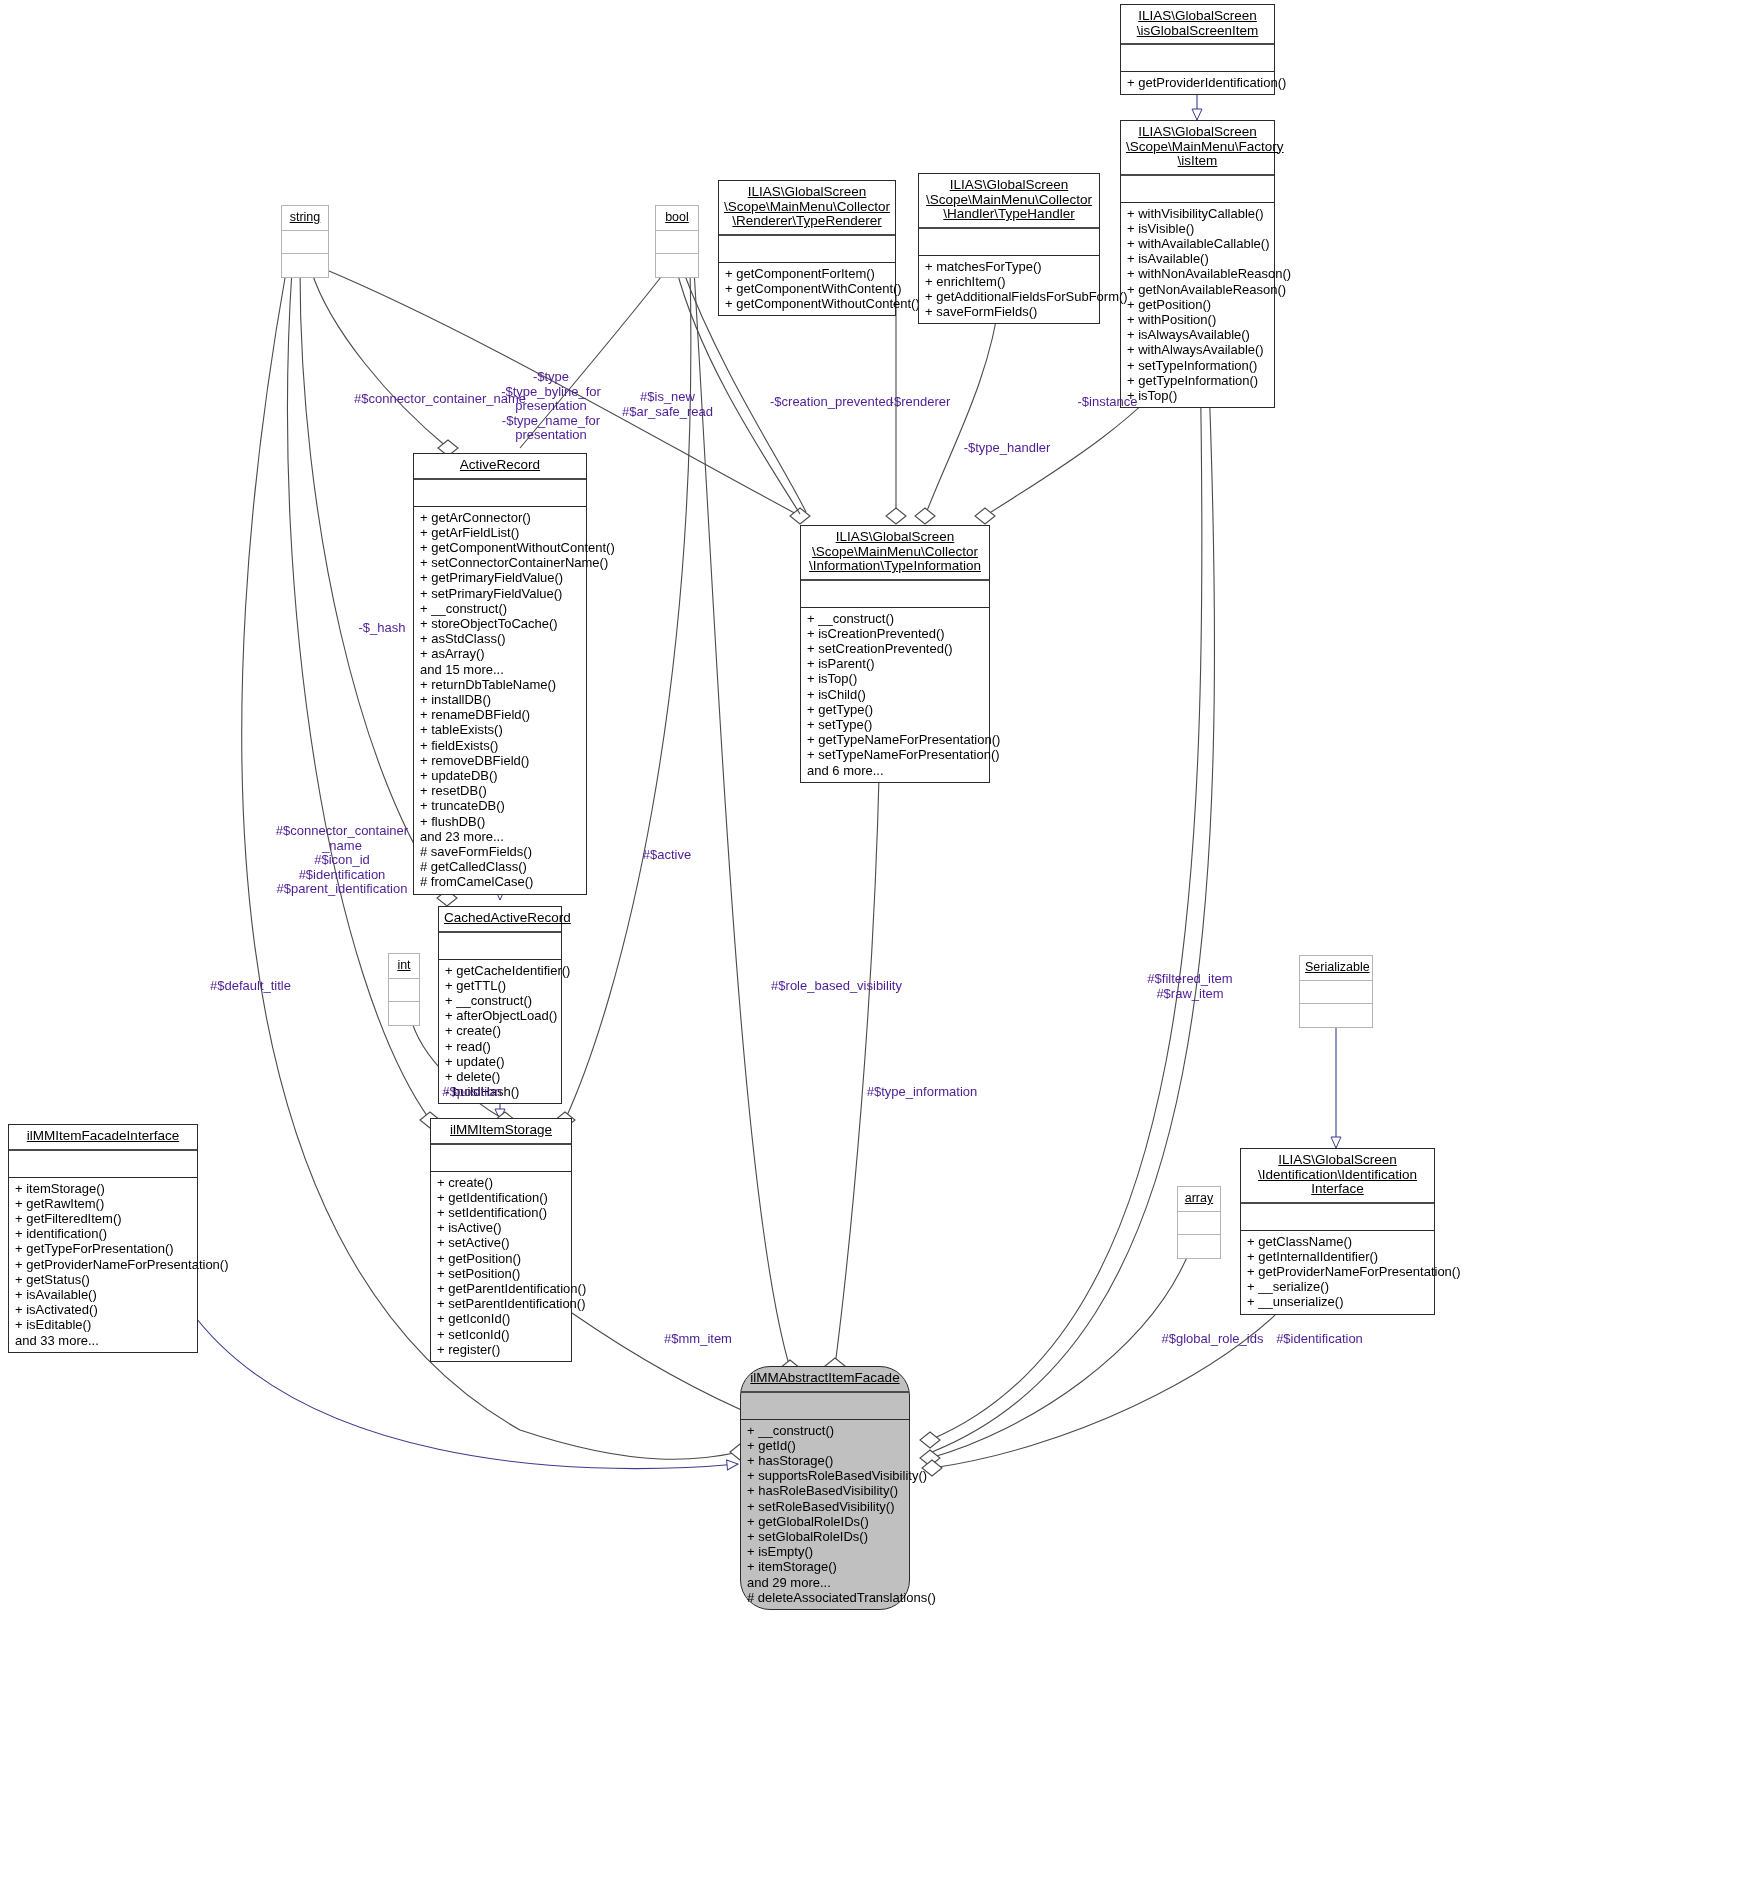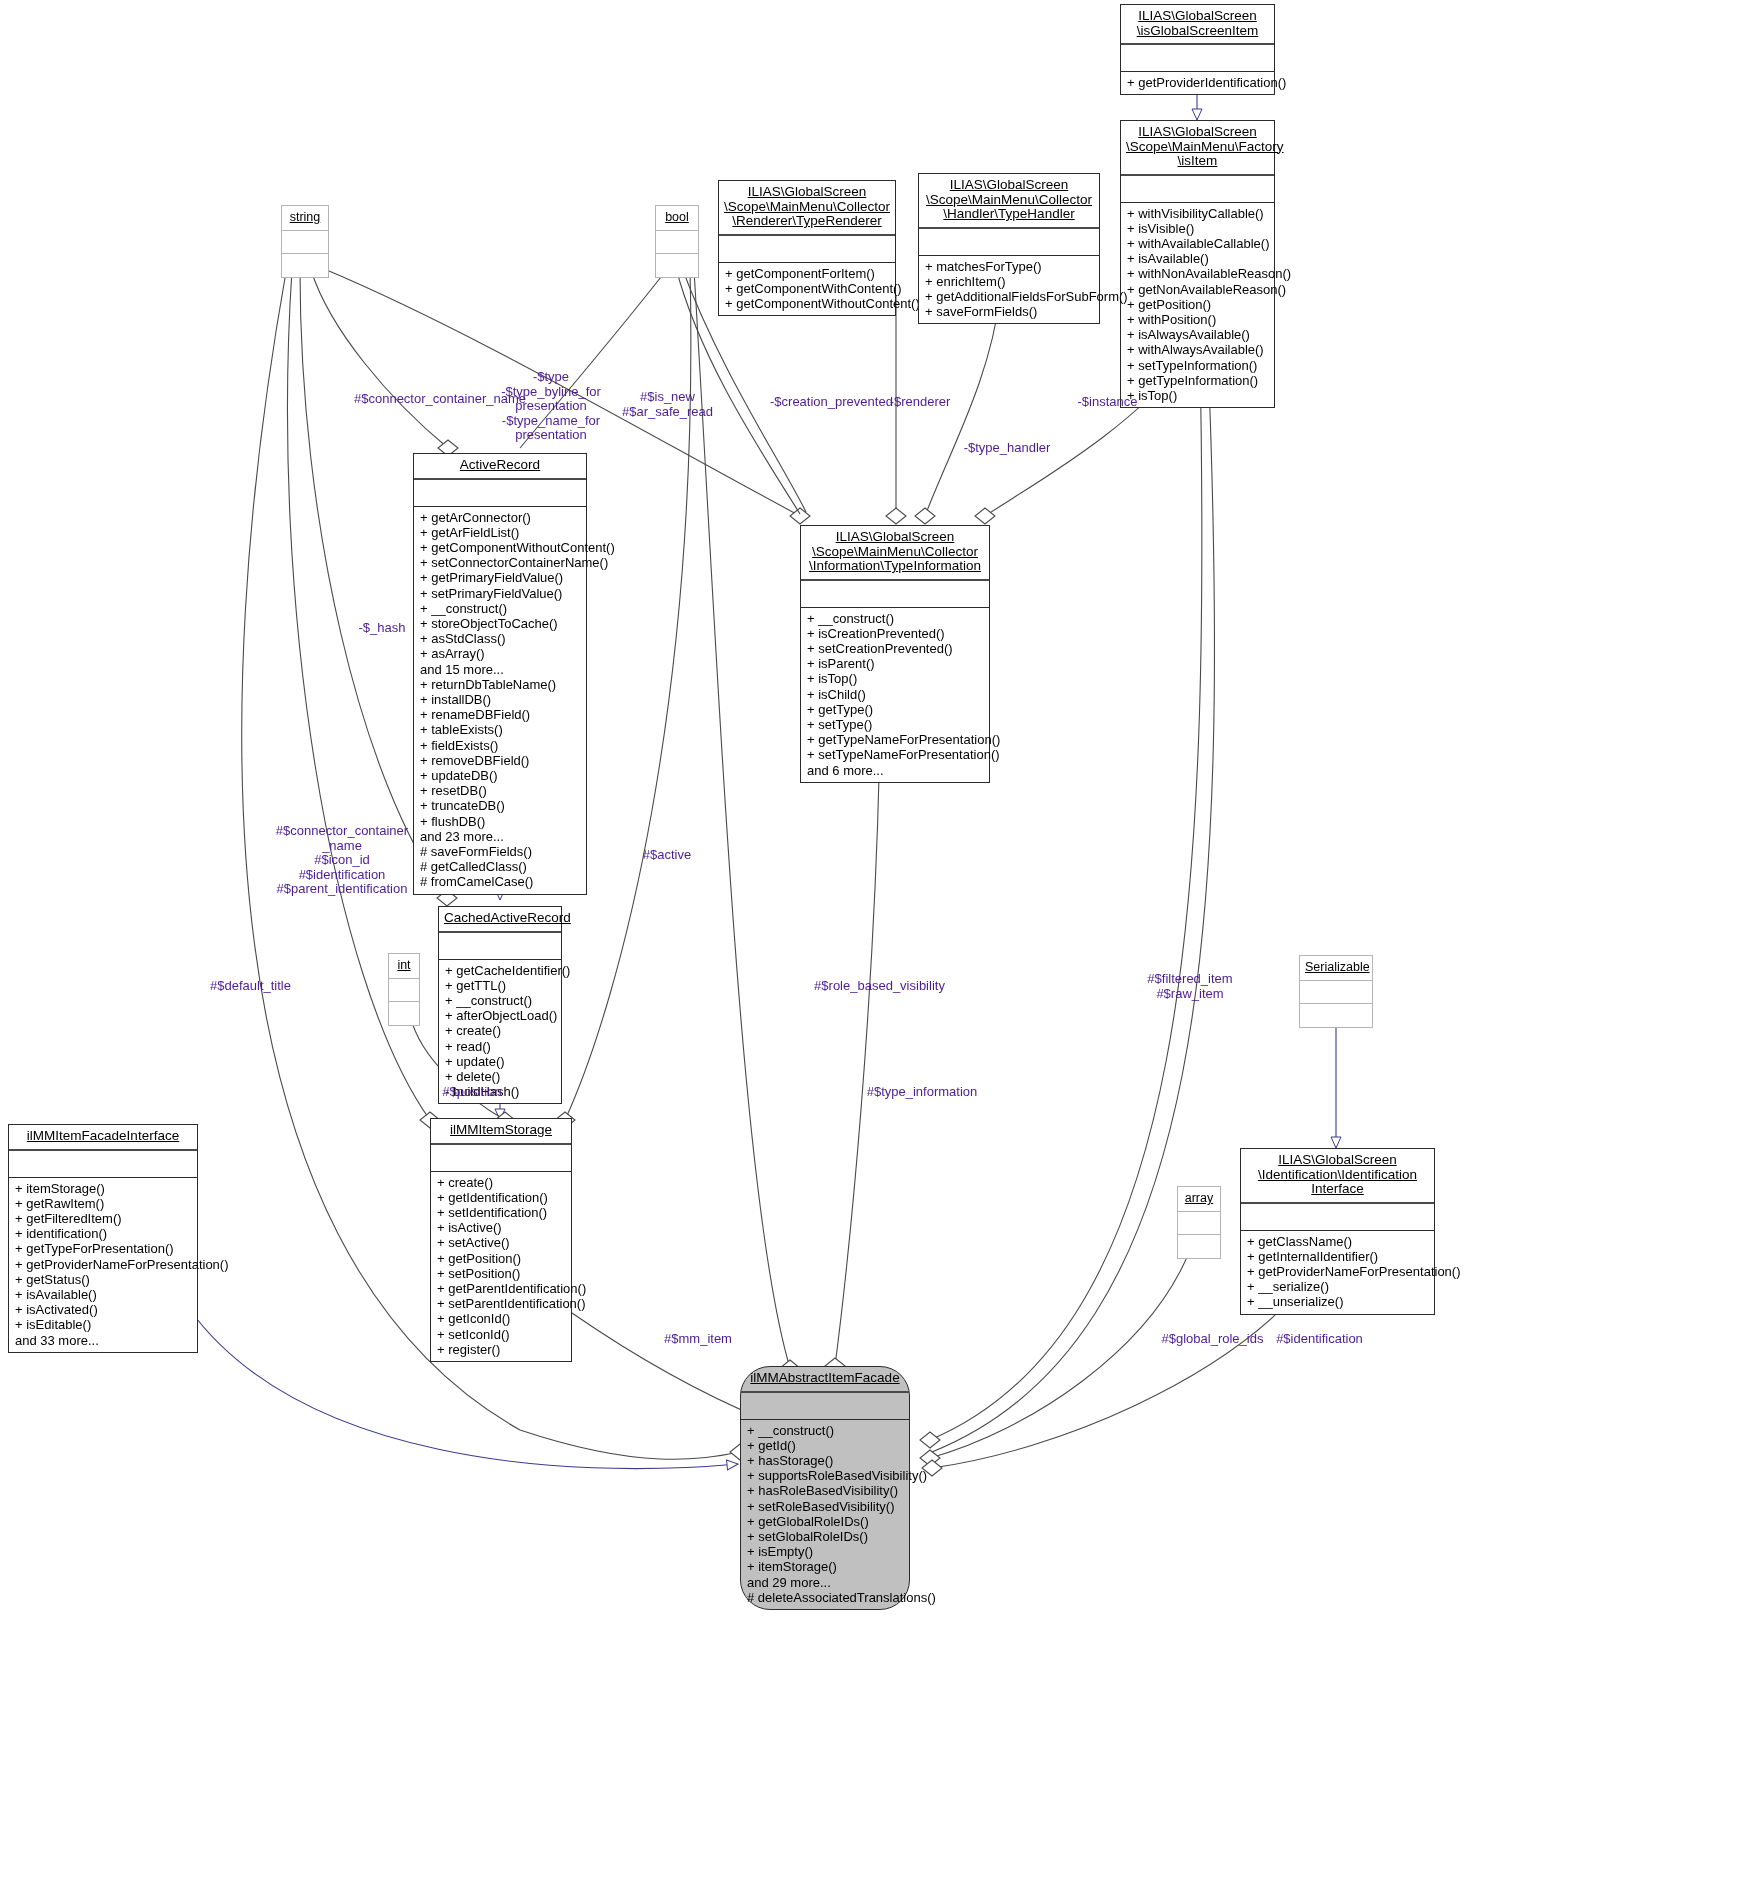--- a/index.html
+++ b/index.html
@@ -367,21 +367,21 @@
   <div class="edgelabel" style="left:880px;top:395px;width:80px;">-$renderer</div>
   <div class="edgelabel" style="left:962px;top:395px;width:90px;margin-top:46px;">-$type_handler</div>
   <div class="edgelabel" style="left:1070px;top:395px;width:75px;">-$instance</div>
   <div class="edgelabel" style="left:352px;top:621px;width:60px;">-$_hash</div>
   <div class="edgelabel" style="left:266px;top:824px;width:152px;">#$connector_container
             _name
        #$icon_id
    #$identification
 #$parent_identification</div>
   <div class="edgelabel" style="left:632px;top:848px;width:70px;">#$active</div>
-  <div class="edgelabel" style="left:768px;top:979px;width:175px;padding-left:24px;">#$role_based_visibility</div>
+  <div class="edgelabel" style="left:725px;top:979px;width:175px;padding-left:24px;">#$role_based_visibility</div>
   <div class="edgelabel" style="left:852px;top:1085px;width:140px;">#$type_information</div>
   <div class="edgelabel" style="left:1140px;top:972px;width:100px;">#$filtered_item
    #$raw_item</div>
   <div class="edgelabel" style="left:198px;top:979px;width:105px;">#$default_title</div>
   <div class="edgelabel" style="left:432px;top:1085px;width:80px;">#$position</div>
   <div class="edgelabel" style="left:658px;top:1332px;width:80px;">#$mm_item</div>
   <div class="edgelabel" style="left:1160px;top:1332px;width:105px;">#$global_role_ids</div>
   <div class="edgelabel" style="left:1272px;top:1332px;width:95px;">#$identification</div>
 
 </div>

